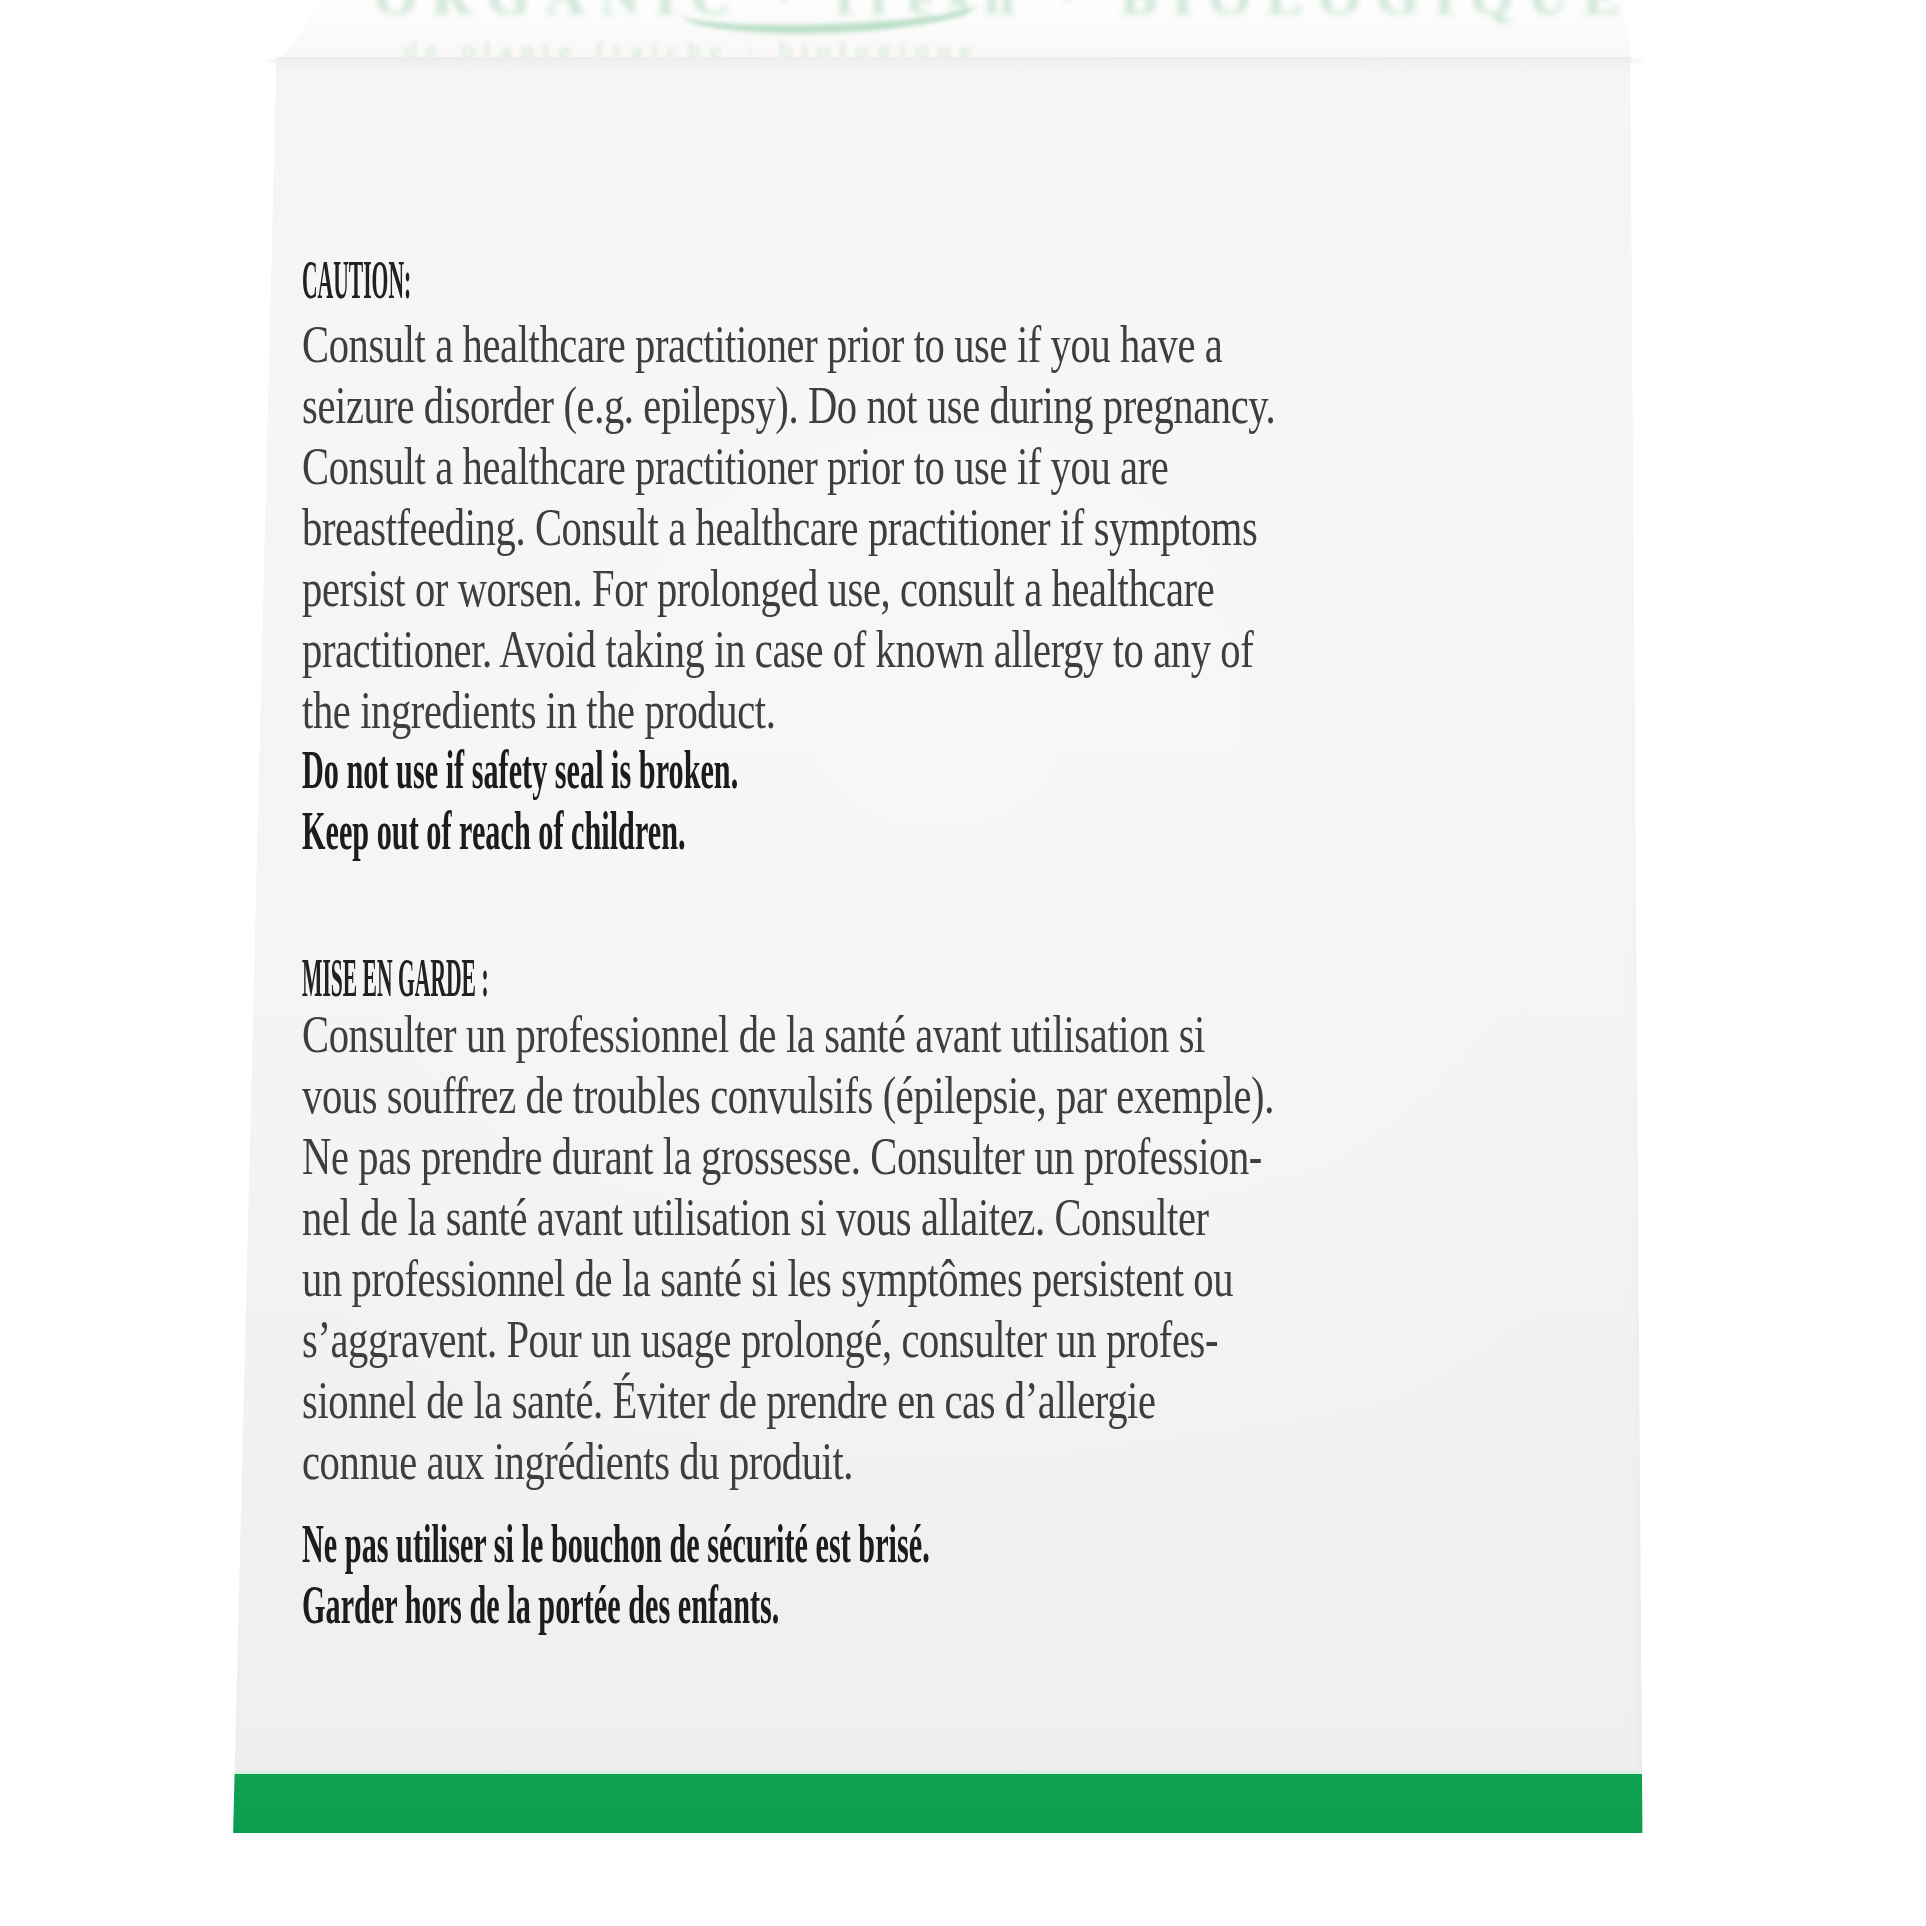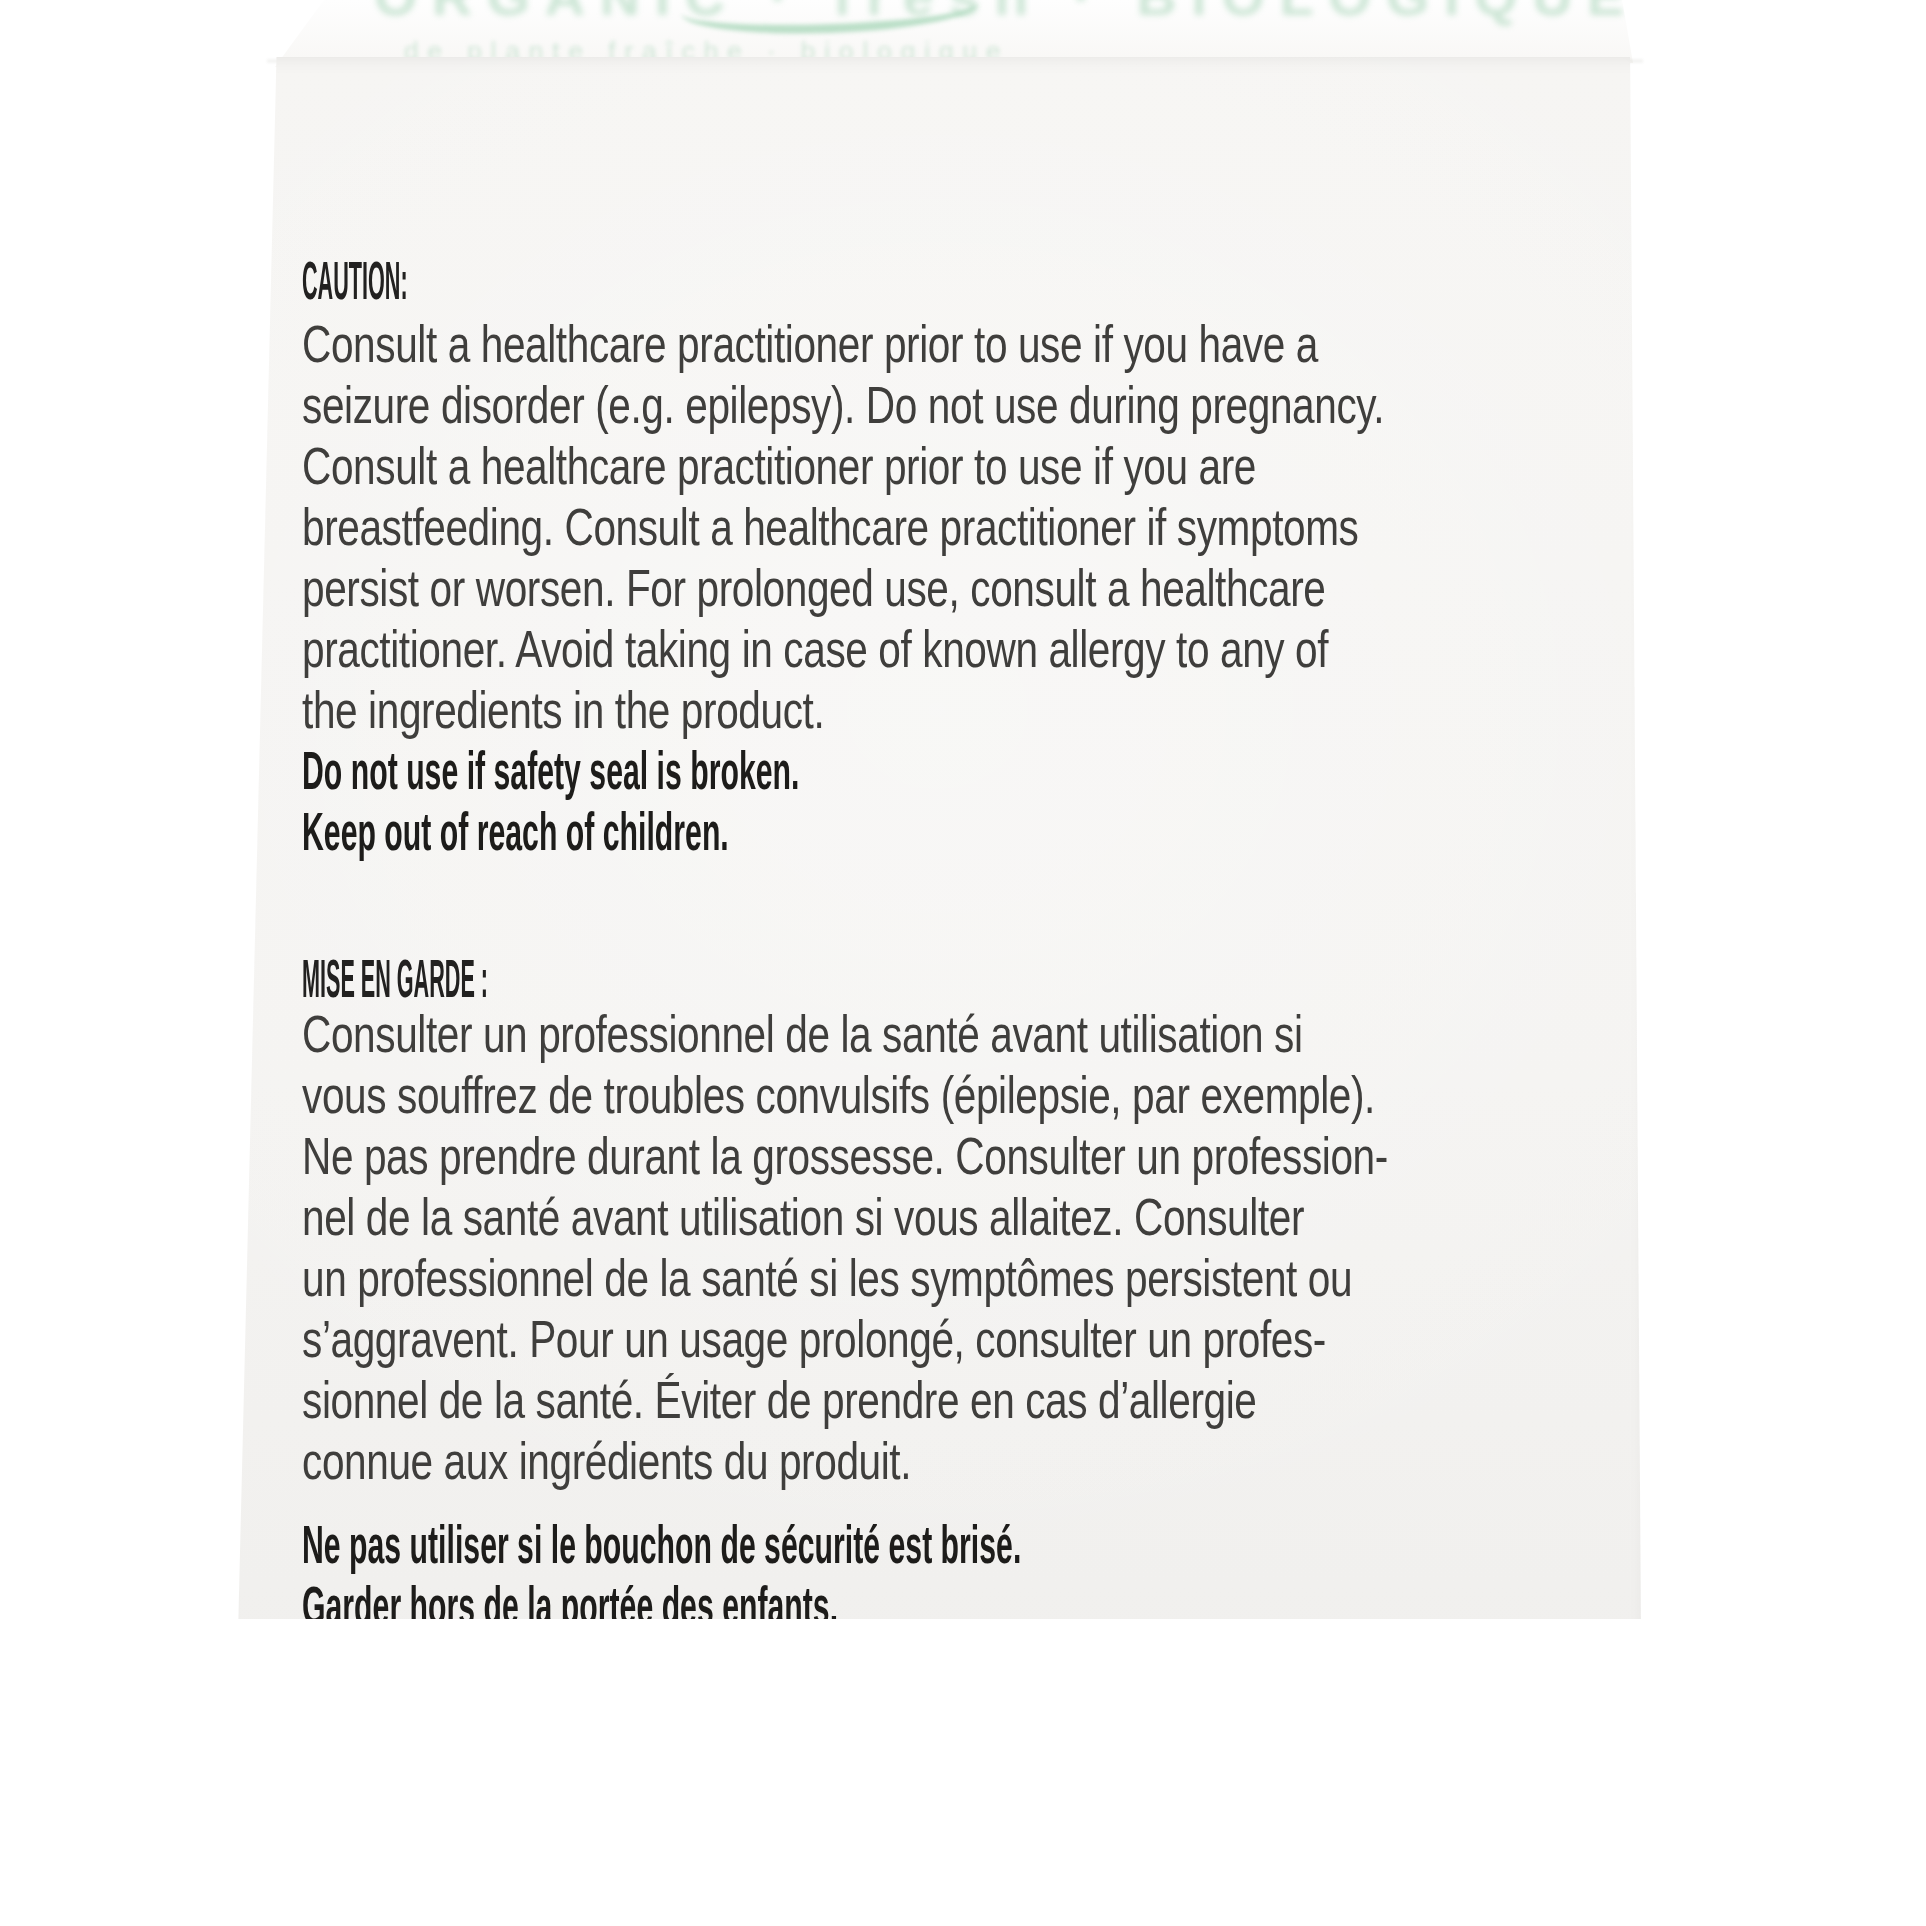--- a/index.html
+++ b/index.html
@@ -1,18 +1,18 @@
 <!DOCTYPE html>
 <html><head>
 <meta charset="utf-8">
 <style>
   html,body{margin:0;padding:0;background:#ffffff;}
   .stage{
-    position:relative;width:1927px;height:1619px;overflow:hidden;
-    background:#ffffff;font-family:Liberation Sans, sans-serif;
+    position:relative;width:1927px;height:1833px;overflow:hidden;
+    background:#ffffff;font-family:Liberation Serif, serif;
   }
   
   .top-face{
     position:absolute;left:275px;top:0;width:1358px;height:67px;
     background:linear-gradient(180deg,#fefefe 0%,#f8f7f5 100%);
     clip-path:polygon(3.6% 0%, 99.2% 0%, 100% 94%, 0% 100%);
     overflow:hidden;
   }
   .clipped-row-1{
     position:absolute;left:99px;top:-34px;

